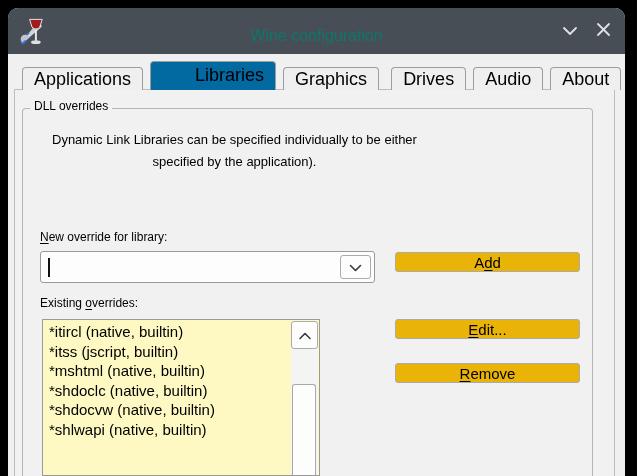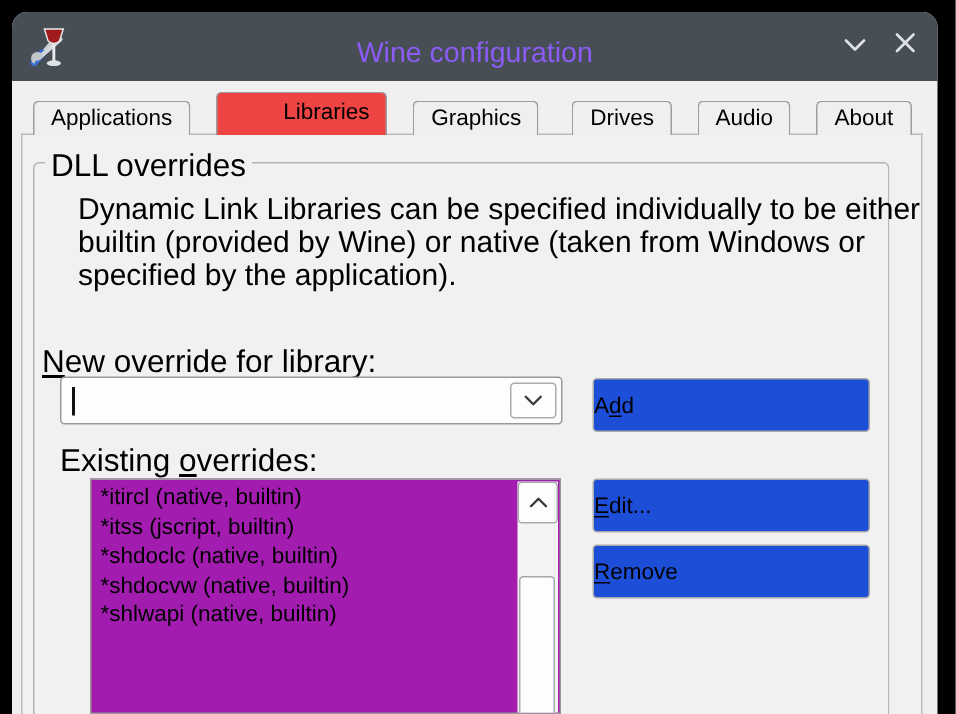--- a/index.html
+++ b/index.html
@@ -11,66 +11,66 @@
     color:#000;
   }
   .abs{position:absolute;}
 
   
   .window-bg{left:8px;top:8px;width:617px;height:468px;background:#f0f0f0;border-radius:10px 10px 0 0;}
 
   
   .titlebar{left:8px;top:8px;width:617px;height:46px;background:#474e55;border-radius:10px 10px 0 0;}
   .titlebar-title{left:8px;top:8px;width:617px;height:56px;display:flex;align-items:center;justify-content:center;
-    color:#8b5cf6;font-size:19px;}
+    color:#0f766e;font-size:16px;}
   .app-icon{left:17px;top:15px;width:31px;height:32px;}
   .tb-btn{top:8px;width:32px;height:46px;display:flex;align-items:center;justify-content:center;cursor:pointer;}
   .tb-shade{left:554px;}
   .tb-close{left:587px;}
 
   
   .tabstrip{left:22px;top:61px;height:29px;display:flex;align-items:flex-end;z-index:3;}
   .tab{
-    height:22px;line-height:22px;padding:0 11px;margin-right:17px;
+    height:22px;line-height:22px;padding:0 11px;margin-right:7px;
     background:#efefef;border:1px solid #9d9d9d;border-bottom:none;
-    border-radius:4px 4px 0 0;font-size:15px;white-space:nowrap;
+    border-radius:4px 4px 0 0;font-size:18px;white-space:nowrap;
   }
   .tab.gap{margin-left:5px;}
   .tab.selected{
-    height:28px;line-height:26px;background:#ef4444;position:relative;z-index:4;
+    height:28px;line-height:26px;background:#0369a1;position:relative;z-index:4;
     border:1px solid #9d9d9d;border-bottom:none;padding-left:44px;
   }
 
   
   .panel{left:14px;top:89px;width:599px;height:387px;background:#f1f1f1;border:1px solid #bdbdbd;border-bottom:none;z-index:1;}
   .groupbox{left:22px;top:108px;width:569px;height:368px;border:1px solid #b5b5b5;border-bottom:none;border-radius:4px 4px 0 0;z-index:2;}
   .group-legend{left:30px;top:99px;background:#f1f1f1;padding:0 4px;font-size:15px;z-index:3;}
 
-  .desc{left:52px;top:129px;font-size:20px;line-height:22px;white-space:nowrap;z-index:3;}
+  .desc{left:52px;top:129px;font-size:13px;line-height:22px;white-space:nowrap;z-index:3;text-align:center;}
 
-  .label{font-size:21px;white-space:nowrap;z-index:3;}
+  .label{font-size:12px;white-space:nowrap;z-index:3;}
   .accel{text-decoration:underline;text-underline-offset:2px;}
 
   
   .combo{left:40px;top:251px;width:335px;height:32px;background:#fdfdfd;border:1px solid #999;border-radius:3px;box-sizing:border-box;z-index:3;}
   .combo-input{position:absolute;left:8px;top:4px;width:290px;height:22px;border:none;outline:none;background:transparent;font-size:15px;font-family:"Liberation Sans",sans-serif;padding:0;}
   .caret{position:absolute;left:7px;top:6px;width:2px;height:19px;background:#111;}
   .combo-btn{position:absolute;right:3px;top:3px;width:31px;height:24px;background:#fdfdfd;border:1px solid #ababab;border-radius:3px;box-sizing:border-box;display:flex;align-items:center;justify-content:center;cursor:pointer;}
 
   
   .pushbtn{
-    left:395px;width:185px;height:36px;background:#1d4ed8;border:1px solid #ababab;border-radius:3px;box-sizing:border-box;
-    display:flex;align-items:center;justify-content:flex-start;font-size:15px;cursor:pointer;z-index:3;
+    left:395px;width:185px;height:20px;background:#eab308;border:1px solid #ababab;border-radius:3px;box-sizing:border-box;
+    display:flex;align-items:center;justify-content:center;font-size:15px;cursor:pointer;z-index:3;
   }
   .btn-add{top:252px;}
   .btn-edit{top:319px;}
   .btn-remove{top:363px;}
 
   
-  .listbox{left:60px;top:319px;width:314px;height:157px;background:#a21caf;border:1px solid #999;box-sizing:border-box;z-index:3;}
+  .listbox{left:42px;top:319px;width:278px;height:157px;background:#fef9c3;border:1px solid #999;box-sizing:border-box;z-index:3;}
   .listitem{height:19.5px;line-height:19.5px;padding-left:6px;font-size:15px;white-space:nowrap;}
   .listitem:first-child{padding-top:2px;}
 
   
   .scrollbar{position:absolute;top:1px;right:1px;bottom:0;width:27px;background:#f4f4f4;}
   .scroll-up{position:absolute;top:0;left:0;width:27px;height:28px;background:#fdfdfd;border:1px solid #ababab;border-radius:3px;box-sizing:border-box;display:flex;align-items:center;justify-content:center;cursor:pointer;}
   .scroll-thumb{position:absolute;top:63px;left:1px;width:24px;bottom:0;background:#fdfdfd;border:1px solid #a8a8a8;border-bottom:none;border-radius:3px 3px 0 0;box-sizing:border-box;cursor:pointer;}
 </style>
 </head>
 <body>
@@ -119,25 +119,24 @@
   <div class="tab">Applications</div>
   <div class="tab selected">Libraries</div>
   <div class="tab">Graphics</div>
   <div class="tab gap">Drives</div>
   <div class="tab">Audio</div>
   <div class="tab">About</div>
 </div>
 
 <div class="abs desc">
   <div>Dynamic Link Libraries can be specified individually to be either</div>
-  <div>builtin (provided by Wine) or native (taken from Windows or</div>
   <div>specified by the application).</div>
 </div>
 
-<div class="abs label" style="left:28px;top:230px;">
+<div class="abs label" style="left:40px;top:230px;">
   <span class="accel">N</span><span>ew override for library:</span>
 </div>
 
 <div class="abs combo">
   <input class="combo-input" type="text" value="" style="">
   <div class="caret"></div>
   <div class="combo-btn">
     <span>
       <svg width="13" height="8" viewBox="0 0 13 8">
           <polyline points="1.5,1.5 6.5,6.5 11.5,1.5" fill="none" stroke="#3a3a3a" stroke-width="1.6" stroke-linecap="round" stroke-linejoin="round"></polyline>
@@ -150,20 +149,21 @@
   <span><span>A</span><span class="accel">d</span><span>d</span></span>
 </div>
 
 <div class="abs label" style="left:40px;top:296px;">
   <span>Existing </span><span class="accel">o</span><span>verrides:</span>
 </div>
 
 <div class="abs listbox">
   <div class="listitem">*itircl (native, builtin)</div>
   <div class="listitem">*itss (jscript, builtin)</div>
+  <div class="listitem">*mshtml (native, builtin)</div>
   <div class="listitem">*shdoclc (native, builtin)</div>
   <div class="listitem">*shdocvw (native, builtin)</div>
   <div class="listitem">*shlwapi (native, builtin)</div>
   <div class="scrollbar">
     <div class="scroll-up">
       <span>
         <svg width="14" height="8" viewBox="0 0 14 8">
             <polyline points="2,6.5 7,1.5 12,6.5" fill="none" stroke="#3a3a3a" stroke-width="1.6" stroke-linecap="round" stroke-linejoin="round"></polyline>
           </svg>
       </span>

